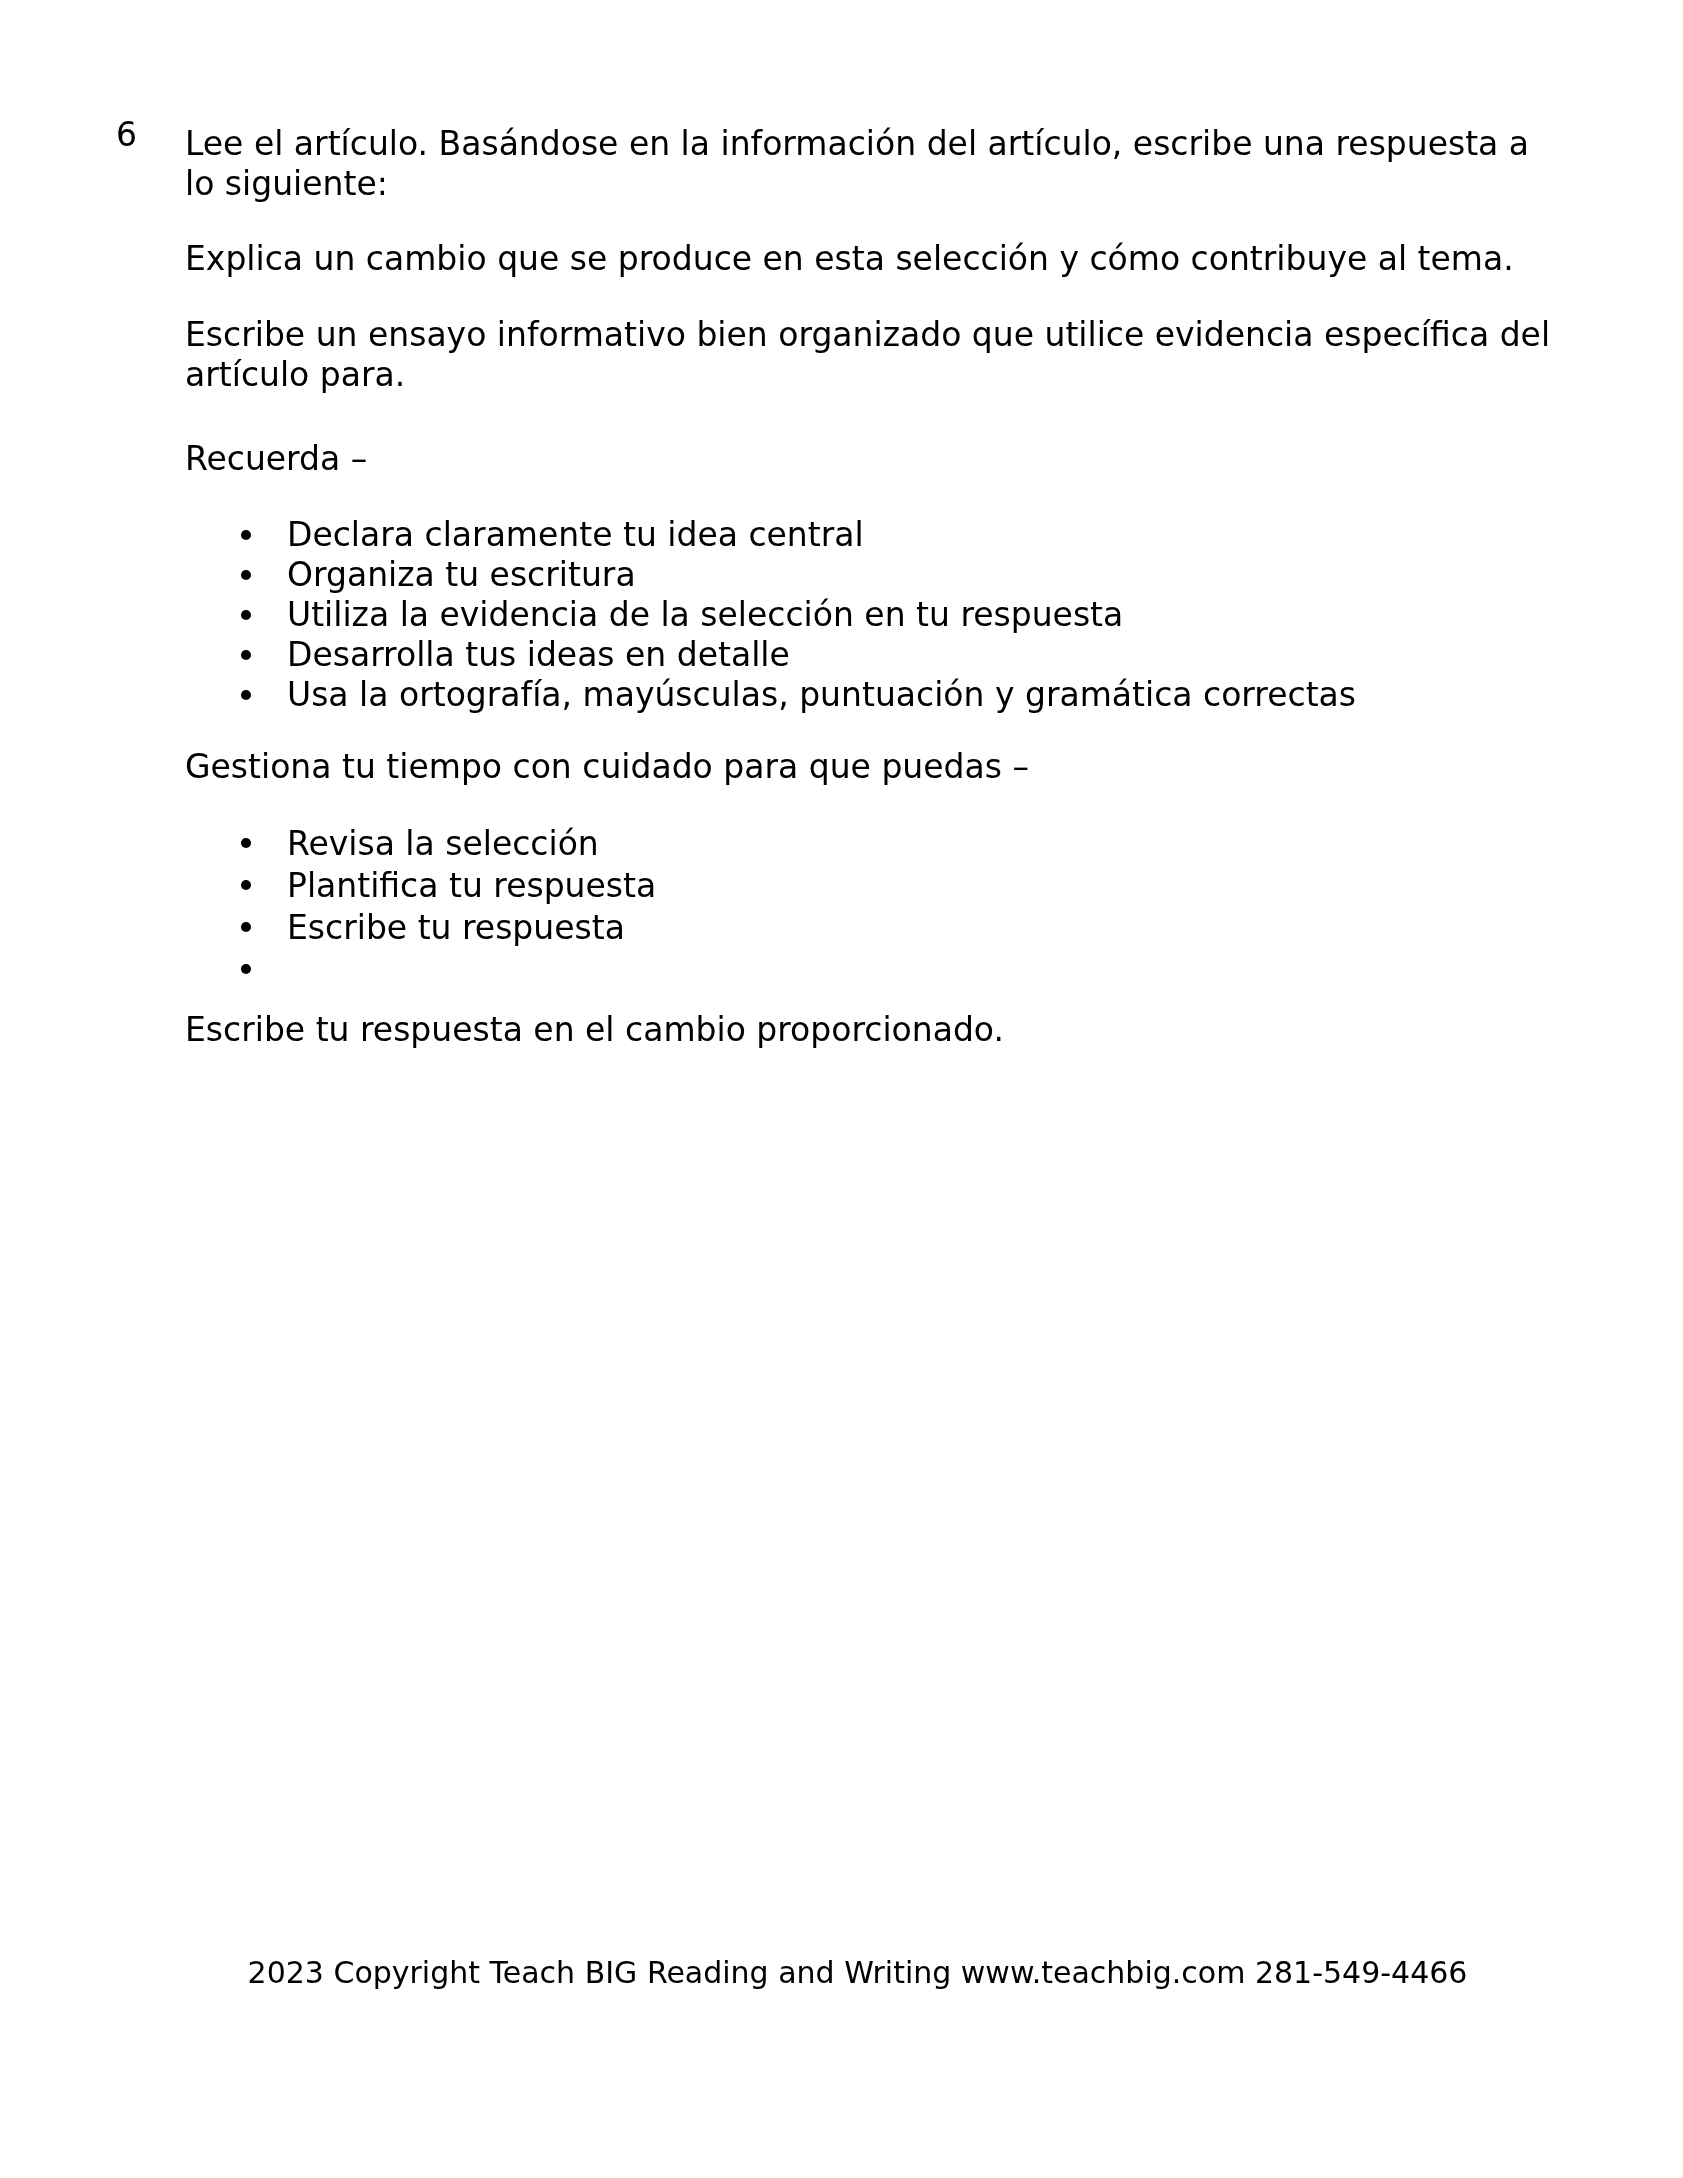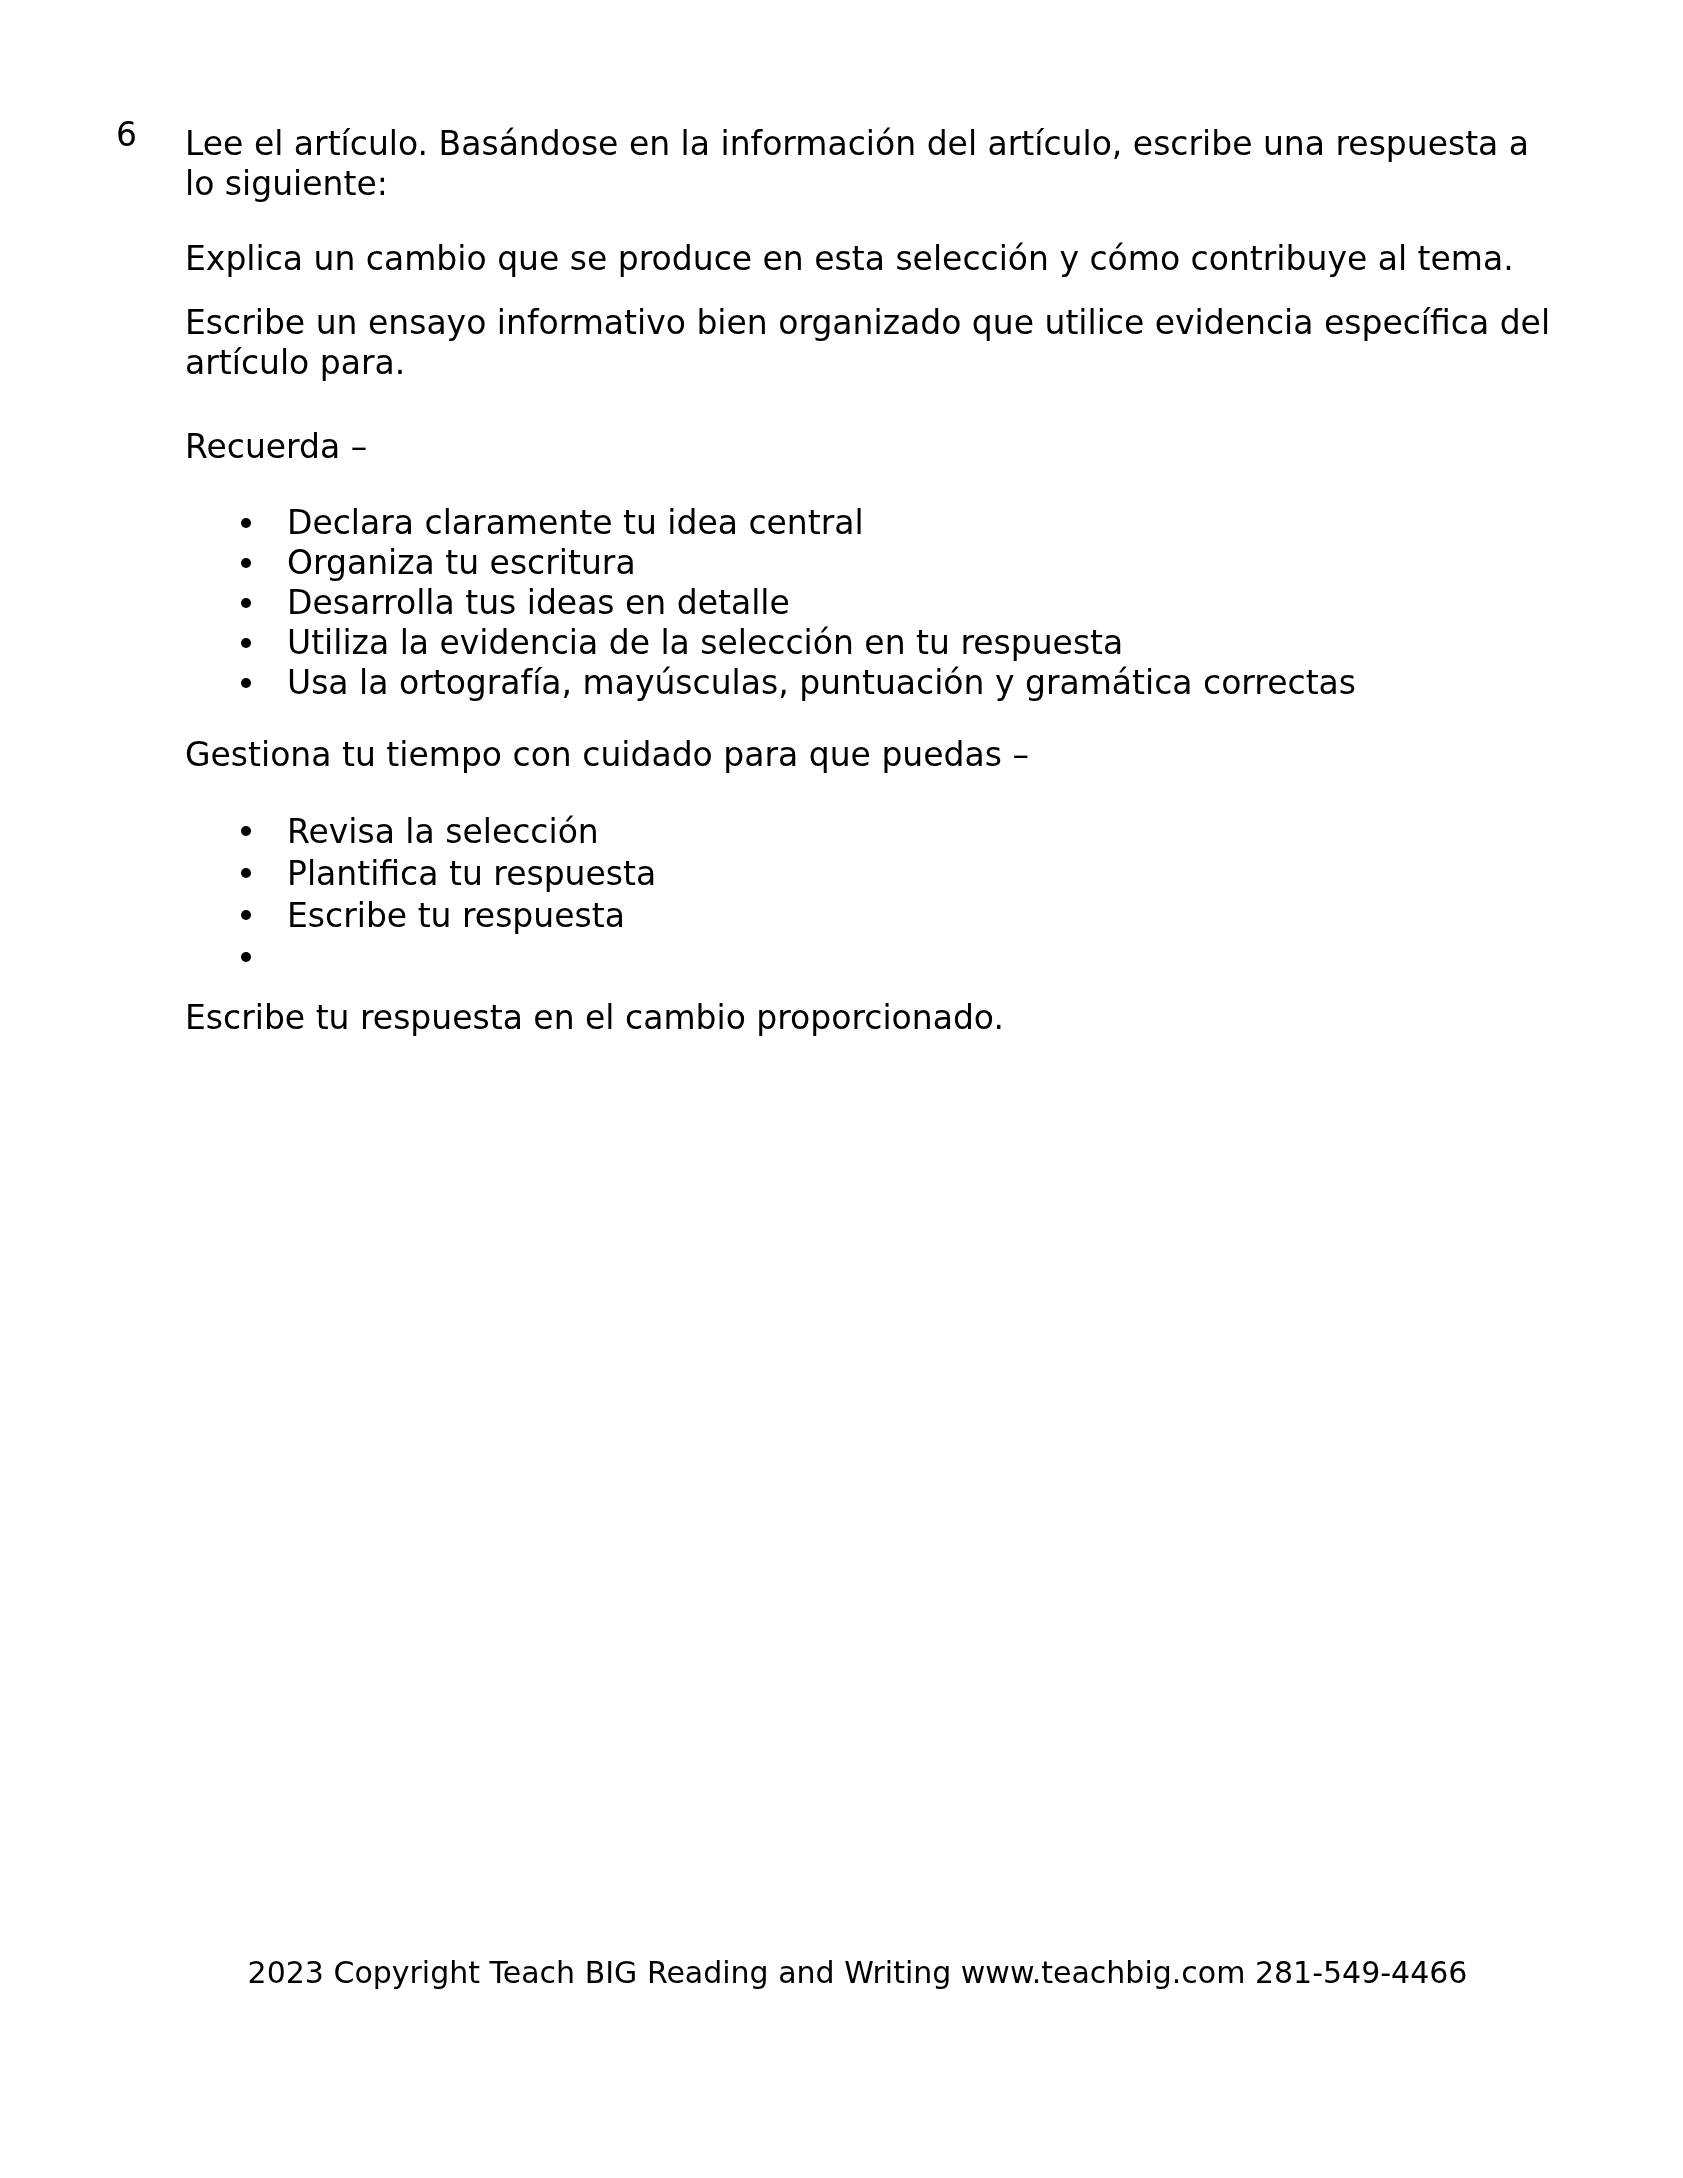--- a/index.html
+++ b/index.html
@@ -24,21 +24,21 @@
   }
   .content {
     position: absolute;
     left: 185px;
     top: 124px;
     width: 1366px;
   }
   .line { display: block; white-space: nowrap; }
   .para { margin: 0; }
   .mb35 { margin-bottom: 35px; }
-  .mb32 { margin-bottom: 24px; }
+  .mb32 { margin-bottom: 36px; }
   .mb28 { margin-bottom: 44px; }
   .mb0  { margin-bottom: 0; }
   ul.blist {
     list-style: none;
     margin: 36px 0 32px 0;
     padding: 0;
   }
   ul.blist2 { margin-bottom: 36px; text-align: center; }
   ul.blist li {
     display: flex;
@@ -95,25 +95,25 @@
       <li>
         <span class="dot"></span>
         <span class="li-text">Declara claramente tu idea central</span>
       </li>
       <li>
         <span class="dot"></span>
         <span class="li-text">Organiza tu escritura</span>
       </li>
       <li>
         <span class="dot"></span>
-        <span class="li-text">Desarrolla tus ideas en detalle</span>
+        <span class="li-text">Utiliza la evidencia de la selección en tu respuesta</span>
       </li>
       <li>
         <span class="dot"></span>
-        <span class="li-text">Utiliza la evidencia de la selección en tu respuesta</span>
+        <span class="li-text">Desarrolla tus ideas en detalle</span>
       </li>
       <li>
         <span class="dot"></span>
         <span class="li-text">Usa la ortografía, mayúsculas, puntuación y gramática correctas</span>
       </li>
     </ul>
 
     <p class="para mb0">Gestiona tu tiempo con cuidado para que puedas –</p>
 
     <ul class="blist blist2">

